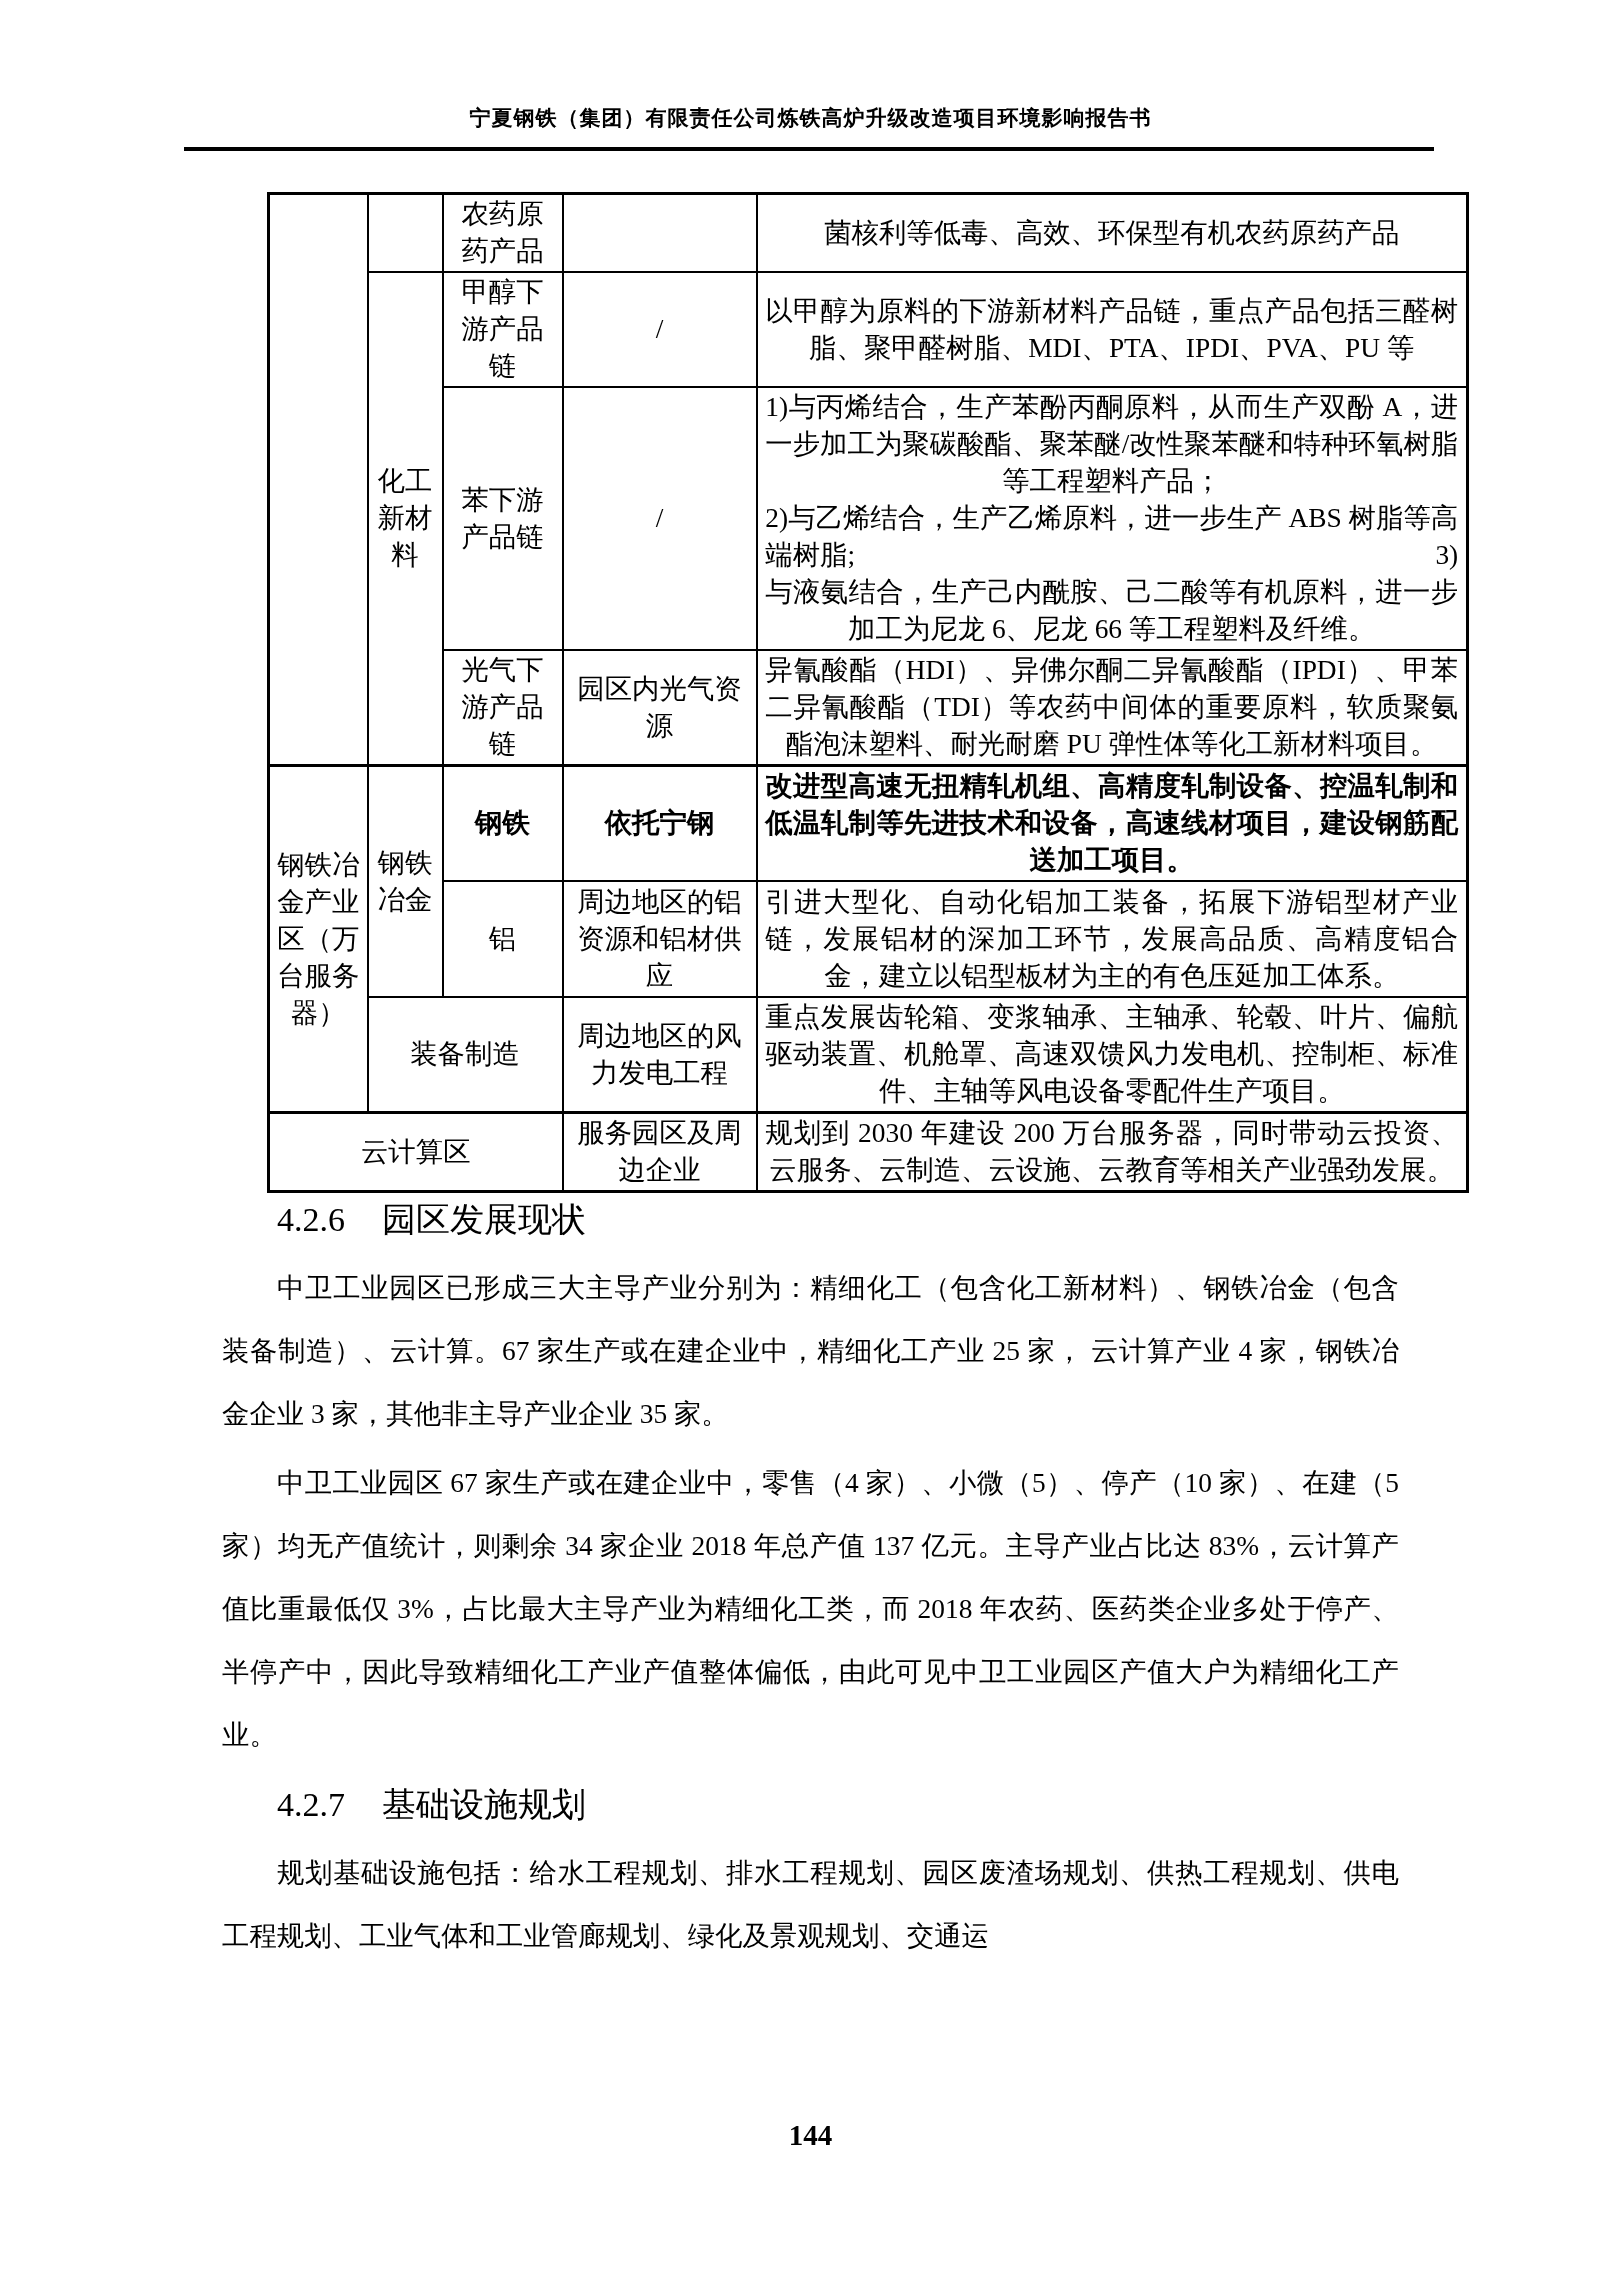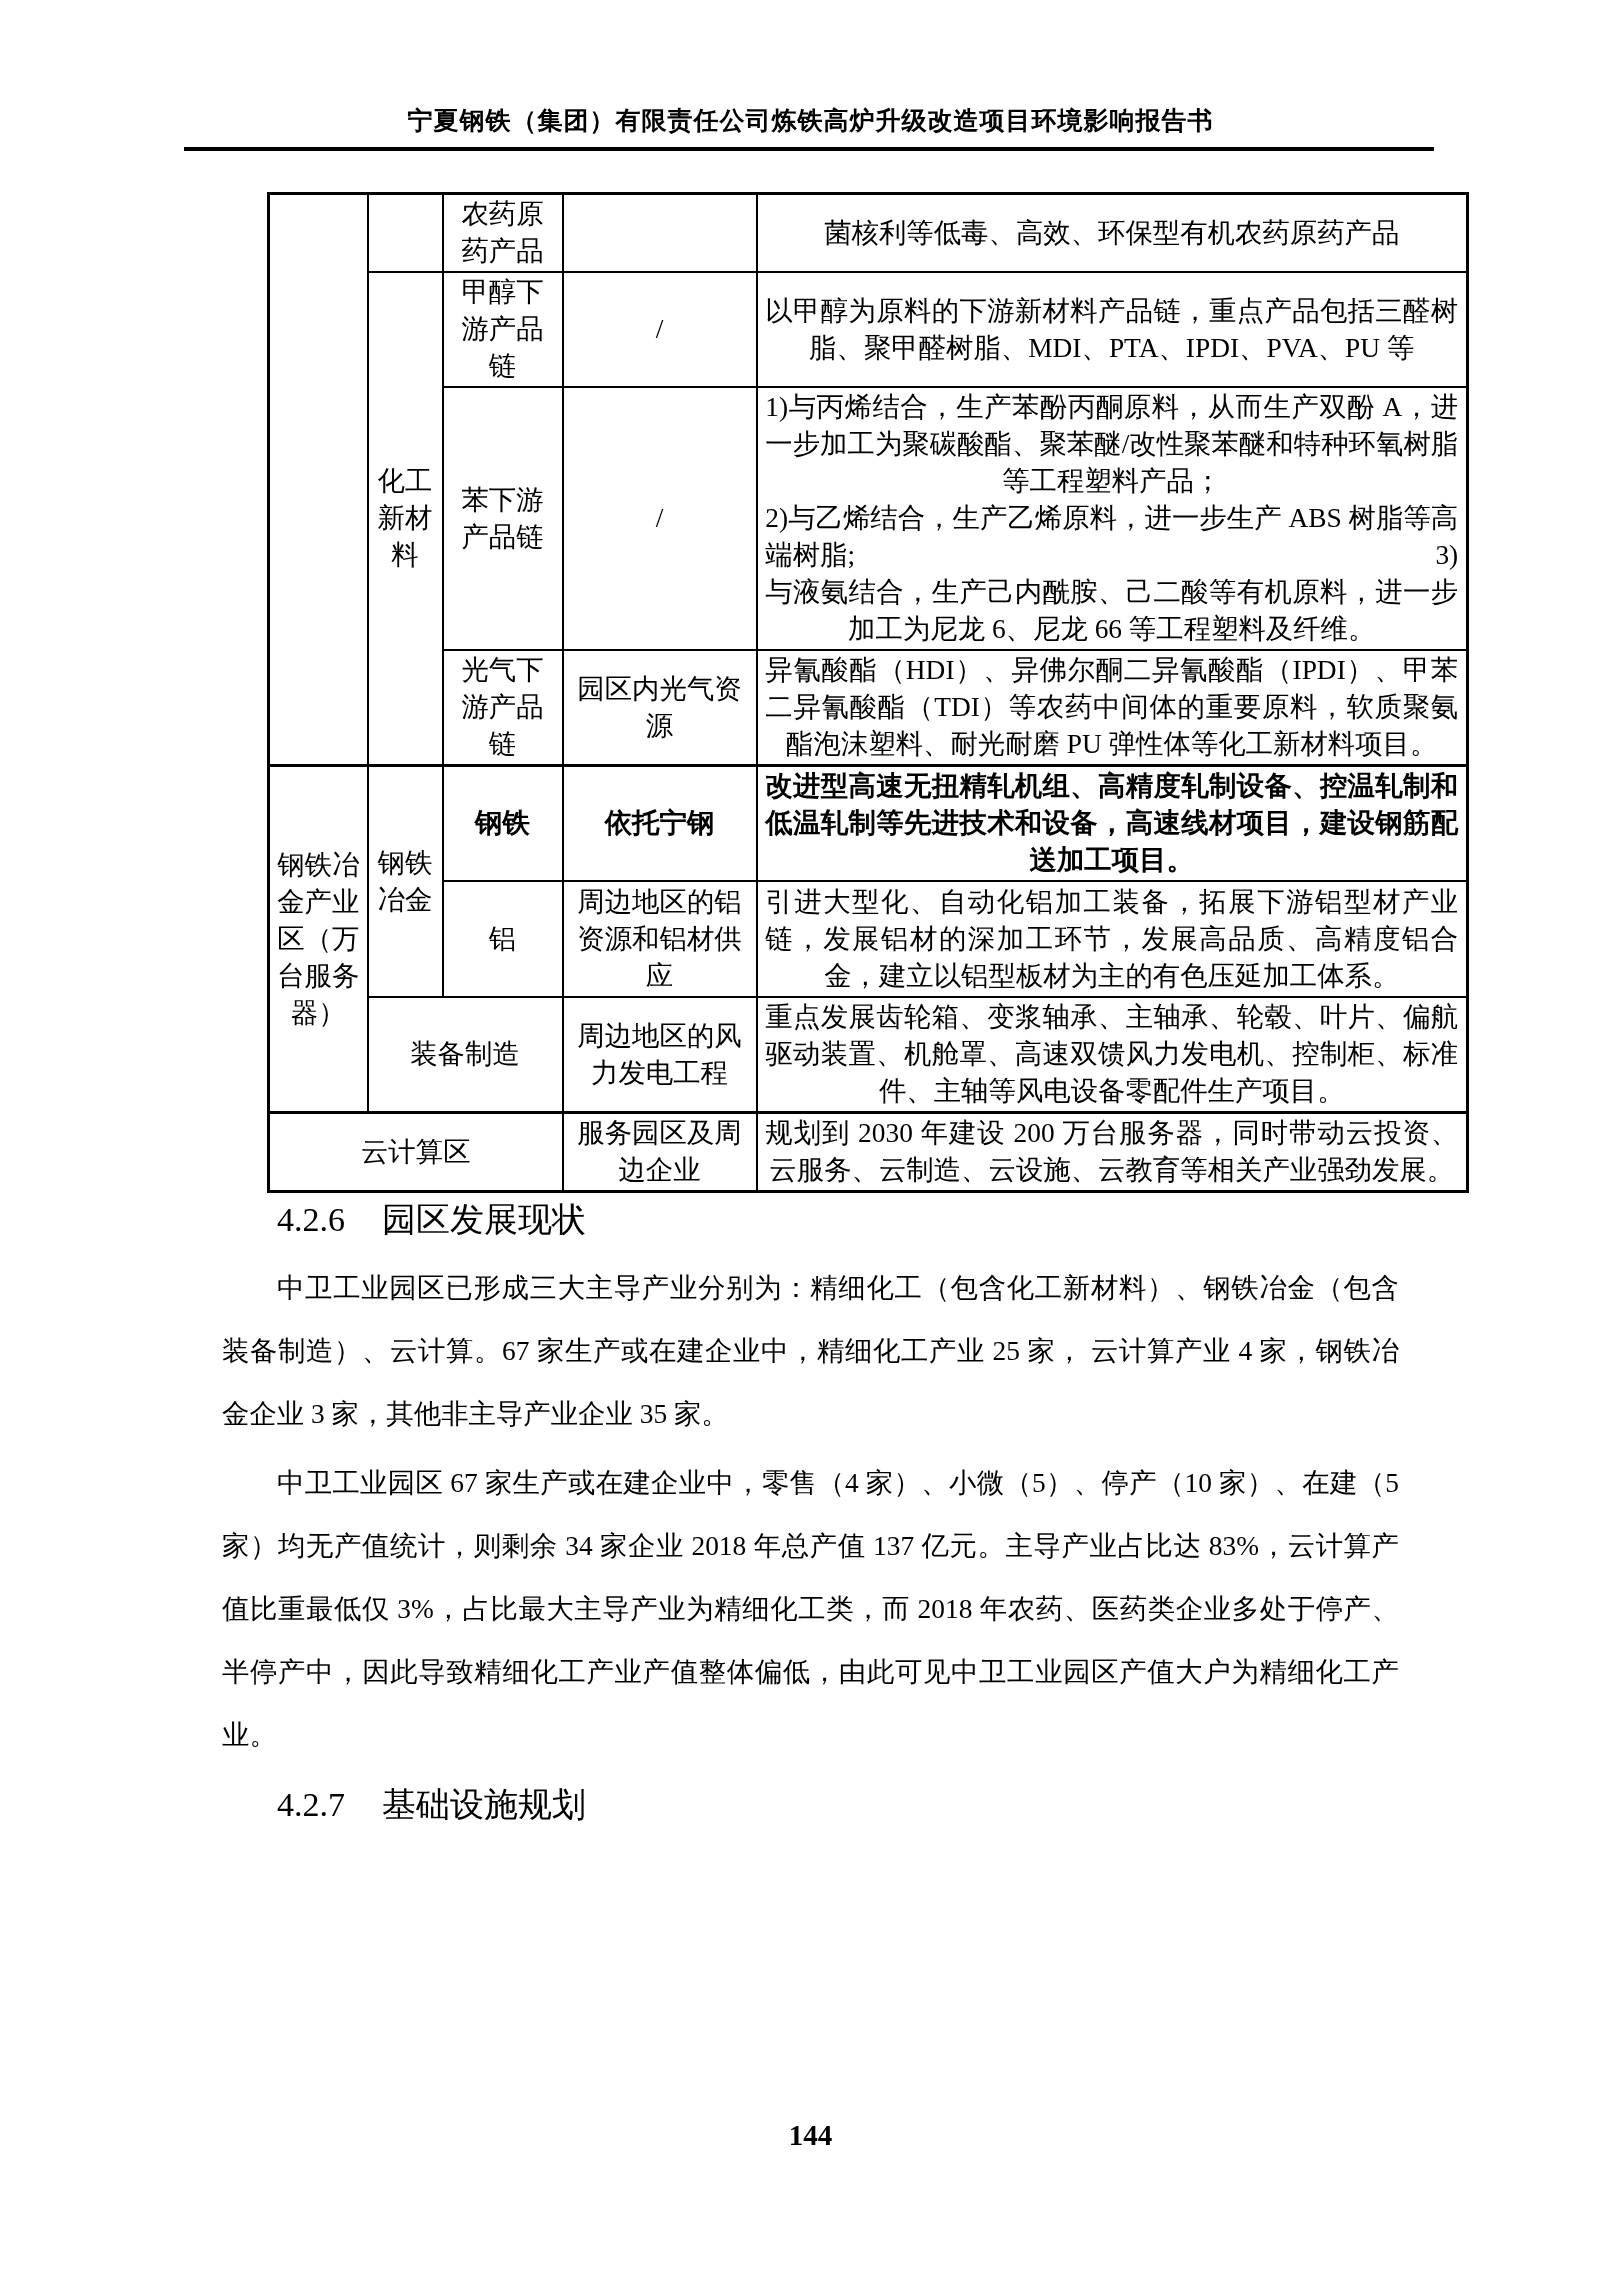--- a/index.html
+++ b/index.html
@@ -3,21 +3,21 @@
 <meta charset="utf-8">
 <style>
   html,body{margin:0;padding:0;}
   body{
     width:1621px;height:2293px;position:relative;background:#ffffff;
     font-family:"Liberation Serif","DejaVu Serif",serif;color:#000;
   }
   
   .page-header{
     position:absolute;top:104px;left:0;width:1621px;
-    text-align:center;font-size:25px;font-weight:bold;letter-spacing:1px;
+    text-align:center;font-size:21px;font-weight:bold;letter-spacing:1px;
   }
   .header-rule{
     position:absolute;top:147px;left:184px;width:1250px;height:3.9px;background:#000;
   }
   
   table.doc-table{
     position:absolute;top:192px;left:267px;width:1199px;
     border-collapse:collapse;table-layout:fixed;
     border:3.9px solid #000;
     font-size:27.4px;
@@ -127,17 +127,18 @@
 
   <div class="sec-heading">
     <span class="sec-num">4.2.6</span><span class="sec-title">园区发展现状</span>
   </div>
   <p class="para">中卫工业园区已形成三大主导产业分别为：精细化工（包含化工新材料）、钢铁冶金（包含装备制造）、云计算。67 家生产或在建企业中，精细化工产业 25 家， 云计算产业 4 家，钢铁冶金企业 3 家，其他非主导产业企业 35 家。</p>
   <p class="para">中卫工业园区 67 家生产或在建企业中，零售（4 家）、小微（5）、停产（10 家）、在建（5 家）均无产值统计，则剩余 34 家企业 2018 年总产值 137 亿元。主导产业占比达 83%，云计算产值比重最低仅 3%，占比最大主导产业为精细化工类，而 2018 年农药、医药类企业多处于停产、半停产中，因此导致精细化工产业产值整体偏低，由此可见中卫工业园区产值大户为精细化工产业。</p>
 
   <div class="sec-heading">
     <span class="sec-num">4.2.7</span><span class="sec-title">基础设施规划</span>
   </div>
+  <p class="para">规划基础设施包括：给水工程规划、排水工程规划、园区废渣场规划、供热工程规划、供电工程规划、工业气体和工业管廊规划、绿化及景观规划、交通运</p>
 
 </div>
 
 <div class="page-number">144</div>
 
 
 </body></html>

